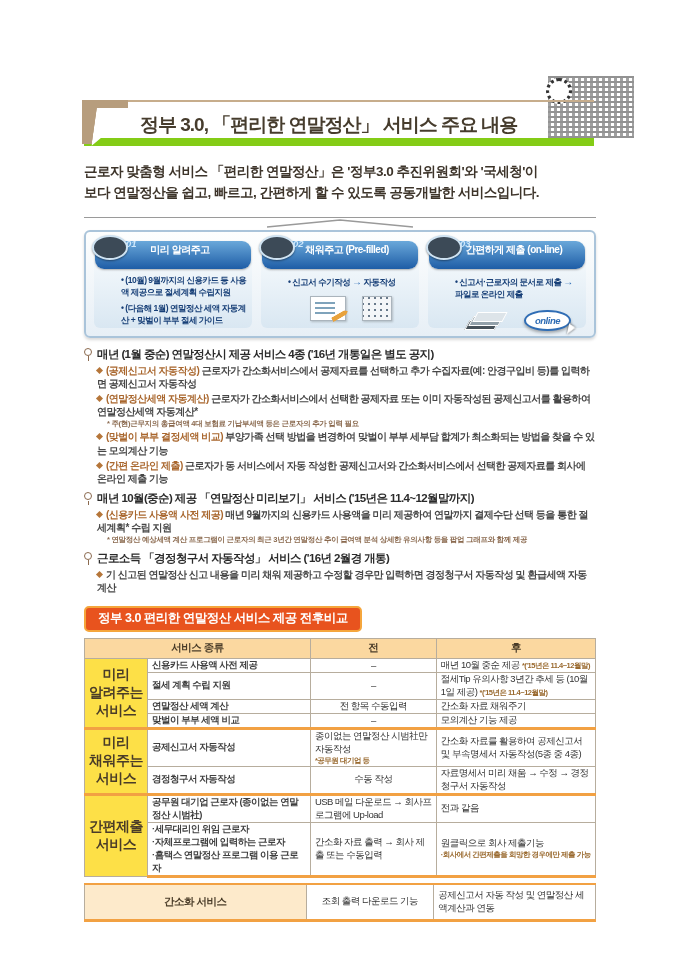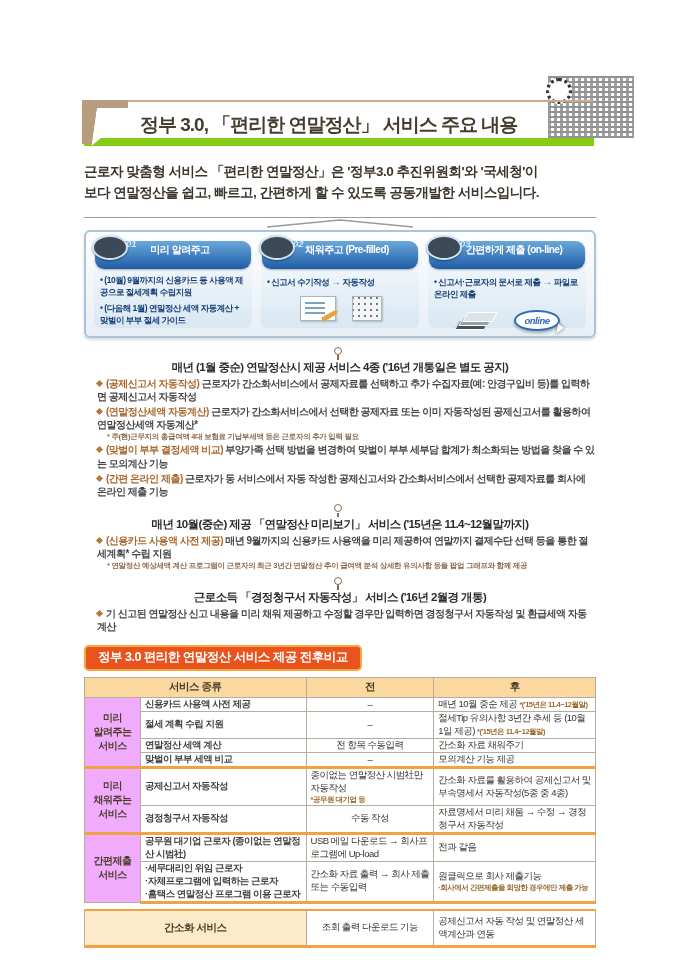--- a/index.html
+++ b/index.html
@@ -73,21 +73,21 @@
   }
   .panel-num {
     position:absolute; left:-2px; top:-6px; width:24px; height:25px;
     background:#3c4a57; border:2px solid #cfe3f2; border-radius:50%;
     color:#cfe8fb; font-size:9.5px; font-weight:bold; font-style:italic;
     text-align:center; line-height:14px; z-index:2;
     box-shadow:0 1px 2px rgba(0,0,0,.4);
     padding-left:32px;
   }
   .panel-body { padding:6px 5px 0 6px; font-size:8.5px; font-weight:bold;
-                color:#173f77; line-height:1.4; letter-spacing:-0.5px; }
+                color:#173f77; line-height:1.4; letter-spacing:-0.5px;margin-left:21px; }
   .pb-line { display:block; }
   .pb-bullet::before { content:"• "; }
   .b-arrow { color:#2f6db5; font-weight:bold; font-size:10px; }
   .icon-row { display:flex; justify-content:center; align-items:center;
               gap:16px; margin-top:7px; }
 
   .doc-pencil-icon { position:relative; width:36px; height:25px; background:#fff;
     border:1px solid #aab4bc; box-shadow:1px 1px 2px rgba(0,0,0,.2); }
   .doc-pencil-icon::before { content:""; position:absolute; left:4px; top:5px;
     width:20px; height:2px; background:#7fa3bb;
@@ -112,21 +112,21 @@
     box-shadow:0 2px 3px rgba(0,0,0,.3); }
   .cursor-icon { position:absolute; right:-6px; bottom:-6px; width:0; height:0;
     border-left:7px solid #ffffff; border-top:3px solid transparent;
     border-bottom:8px solid transparent; transform:rotate(12deg);
     filter:drop-shadow(0 0 1px #333); }
 
   
   .sections { margin-top:9px; }
   .section { margin-top:6px; }
   .section-heading { font-size:11.5px; font-weight:bold; color:#2b2b2b;
-    letter-spacing:-0.6px; display:flex; align-items:center;flex-direction:column; }
+    letter-spacing:-0.6px; display:flex; align-items:center; }
   .pin-icon { display:inline-block; position:relative; width:8px; height:13px;
     margin-right:5px; flex:0 0 auto; }
   .pin-icon::before { content:""; position:absolute; left:0; top:0; width:6px; height:6px;
     border:1.6px solid #8b6a4f; border-radius:50%; }
   .pin-icon::after { content:""; position:absolute; left:3.6px; top:8.5px;
     width:1.6px; height:4.5px; background:#8b6a4f; }
   .section-item { margin:2px 0 0 13px; font-size:10px; color:#3c3c3c;
     line-height:1.32; letter-spacing:-0.5px; }
   .item-diamond { display:inline-block; width:5px; height:5px; background:#b5763a;
     transform:rotate(45deg); margin:0 4px 1px 0; }
@@ -142,22 +142,22 @@
     background:#e8531e; border:2px solid #f5a63c; border-radius:5px;
     color:#ffffff; font-size:12.5px; font-weight:bold; letter-spacing:-0.5px;
   }
   table.cmp { width:512px; margin-top:6px; border-collapse:collapse;
     font-size:9.5px; color:#333; letter-spacing:-0.5px;
     border:1.5px solid #9b9b9b; }
   table.cmp td, table.cmp th { border:1px solid #b7ad9d; padding:0 4px;
     vertical-align:middle; }
   table.cmp th { background:#fbd8a0; font-size:10.5px; font-weight:bold;
     color:#4a3c28; height:20px; }
-  td.group-label { background:#f0abfc; font-weight:bold; text-align:center;
-    width:56px; word-break:keep-all; font-size:10px; color:#4a3c28; padding:2px; }
+  td.group-label { background:#fde047; font-weight:bold; text-align:center;
+    width:56px; word-break:keep-all; font-size:14px; color:#4a3c28; padding:2px; }
   td.c-service { width:166px; font-weight:bold; color:#3f3f3f; }
   td.c-before { width:128px; text-align:center; }
   td.c-after { width:162px; }
   tr.group-sep td { border-top:3px solid #f2a143; }
   tr.t-bottom td { border-bottom:3px solid #f2a143; }
   .tnote { font-size:7.5px; color:#9a6a2f; font-weight:bold; }
   .cell-line { display:block; }
   table.cmp-footer { width:512px; margin-top:5px; border-collapse:collapse;
     font-size:9.5px; color:#333; letter-spacing:-0.5px;
     border:1.5px solid #9b9b9b; border-top:2.5px solid #f2a143;

